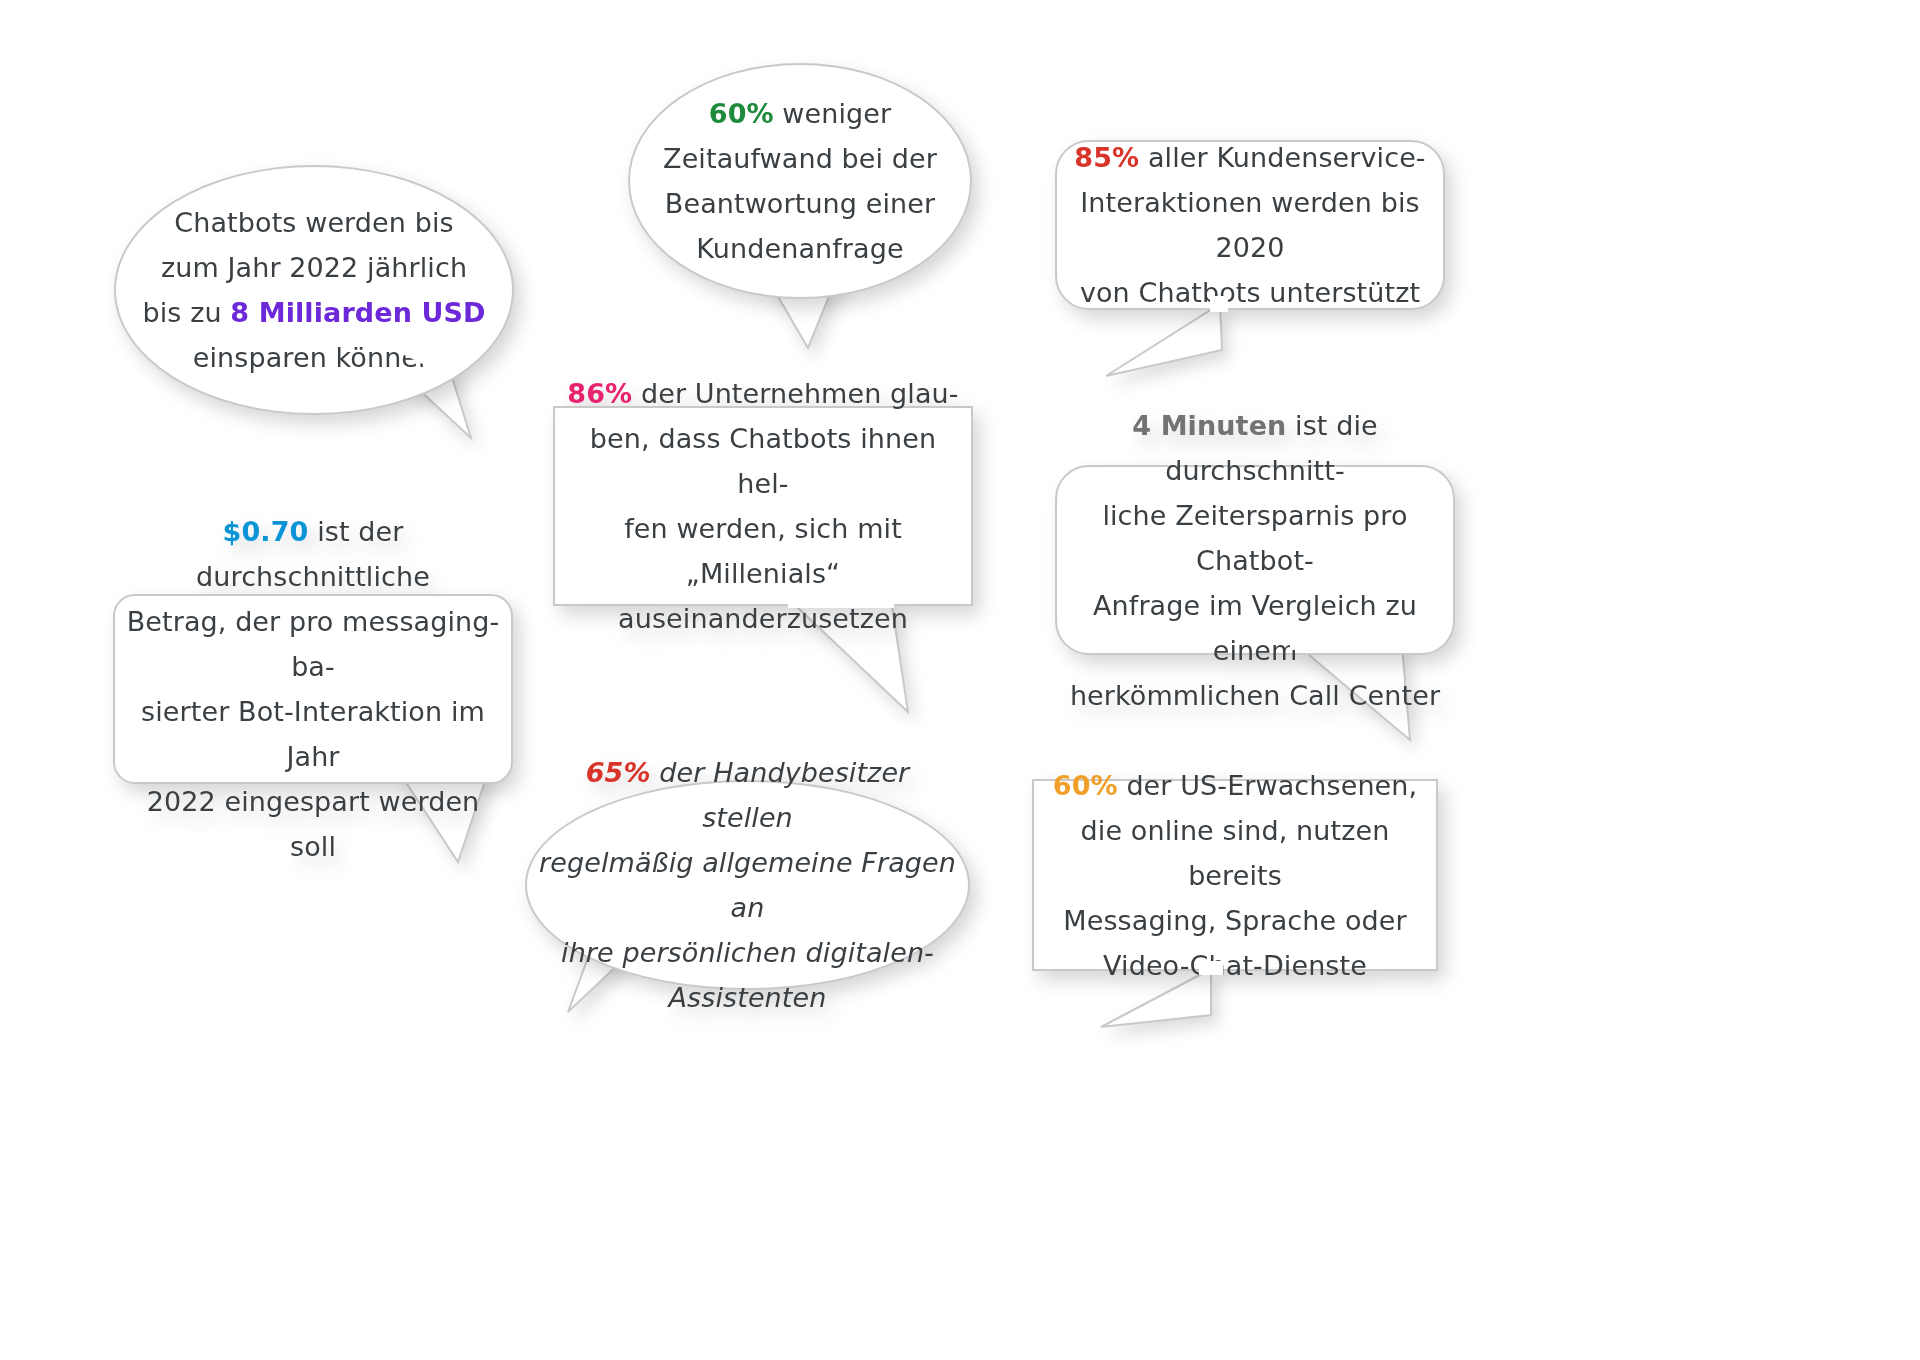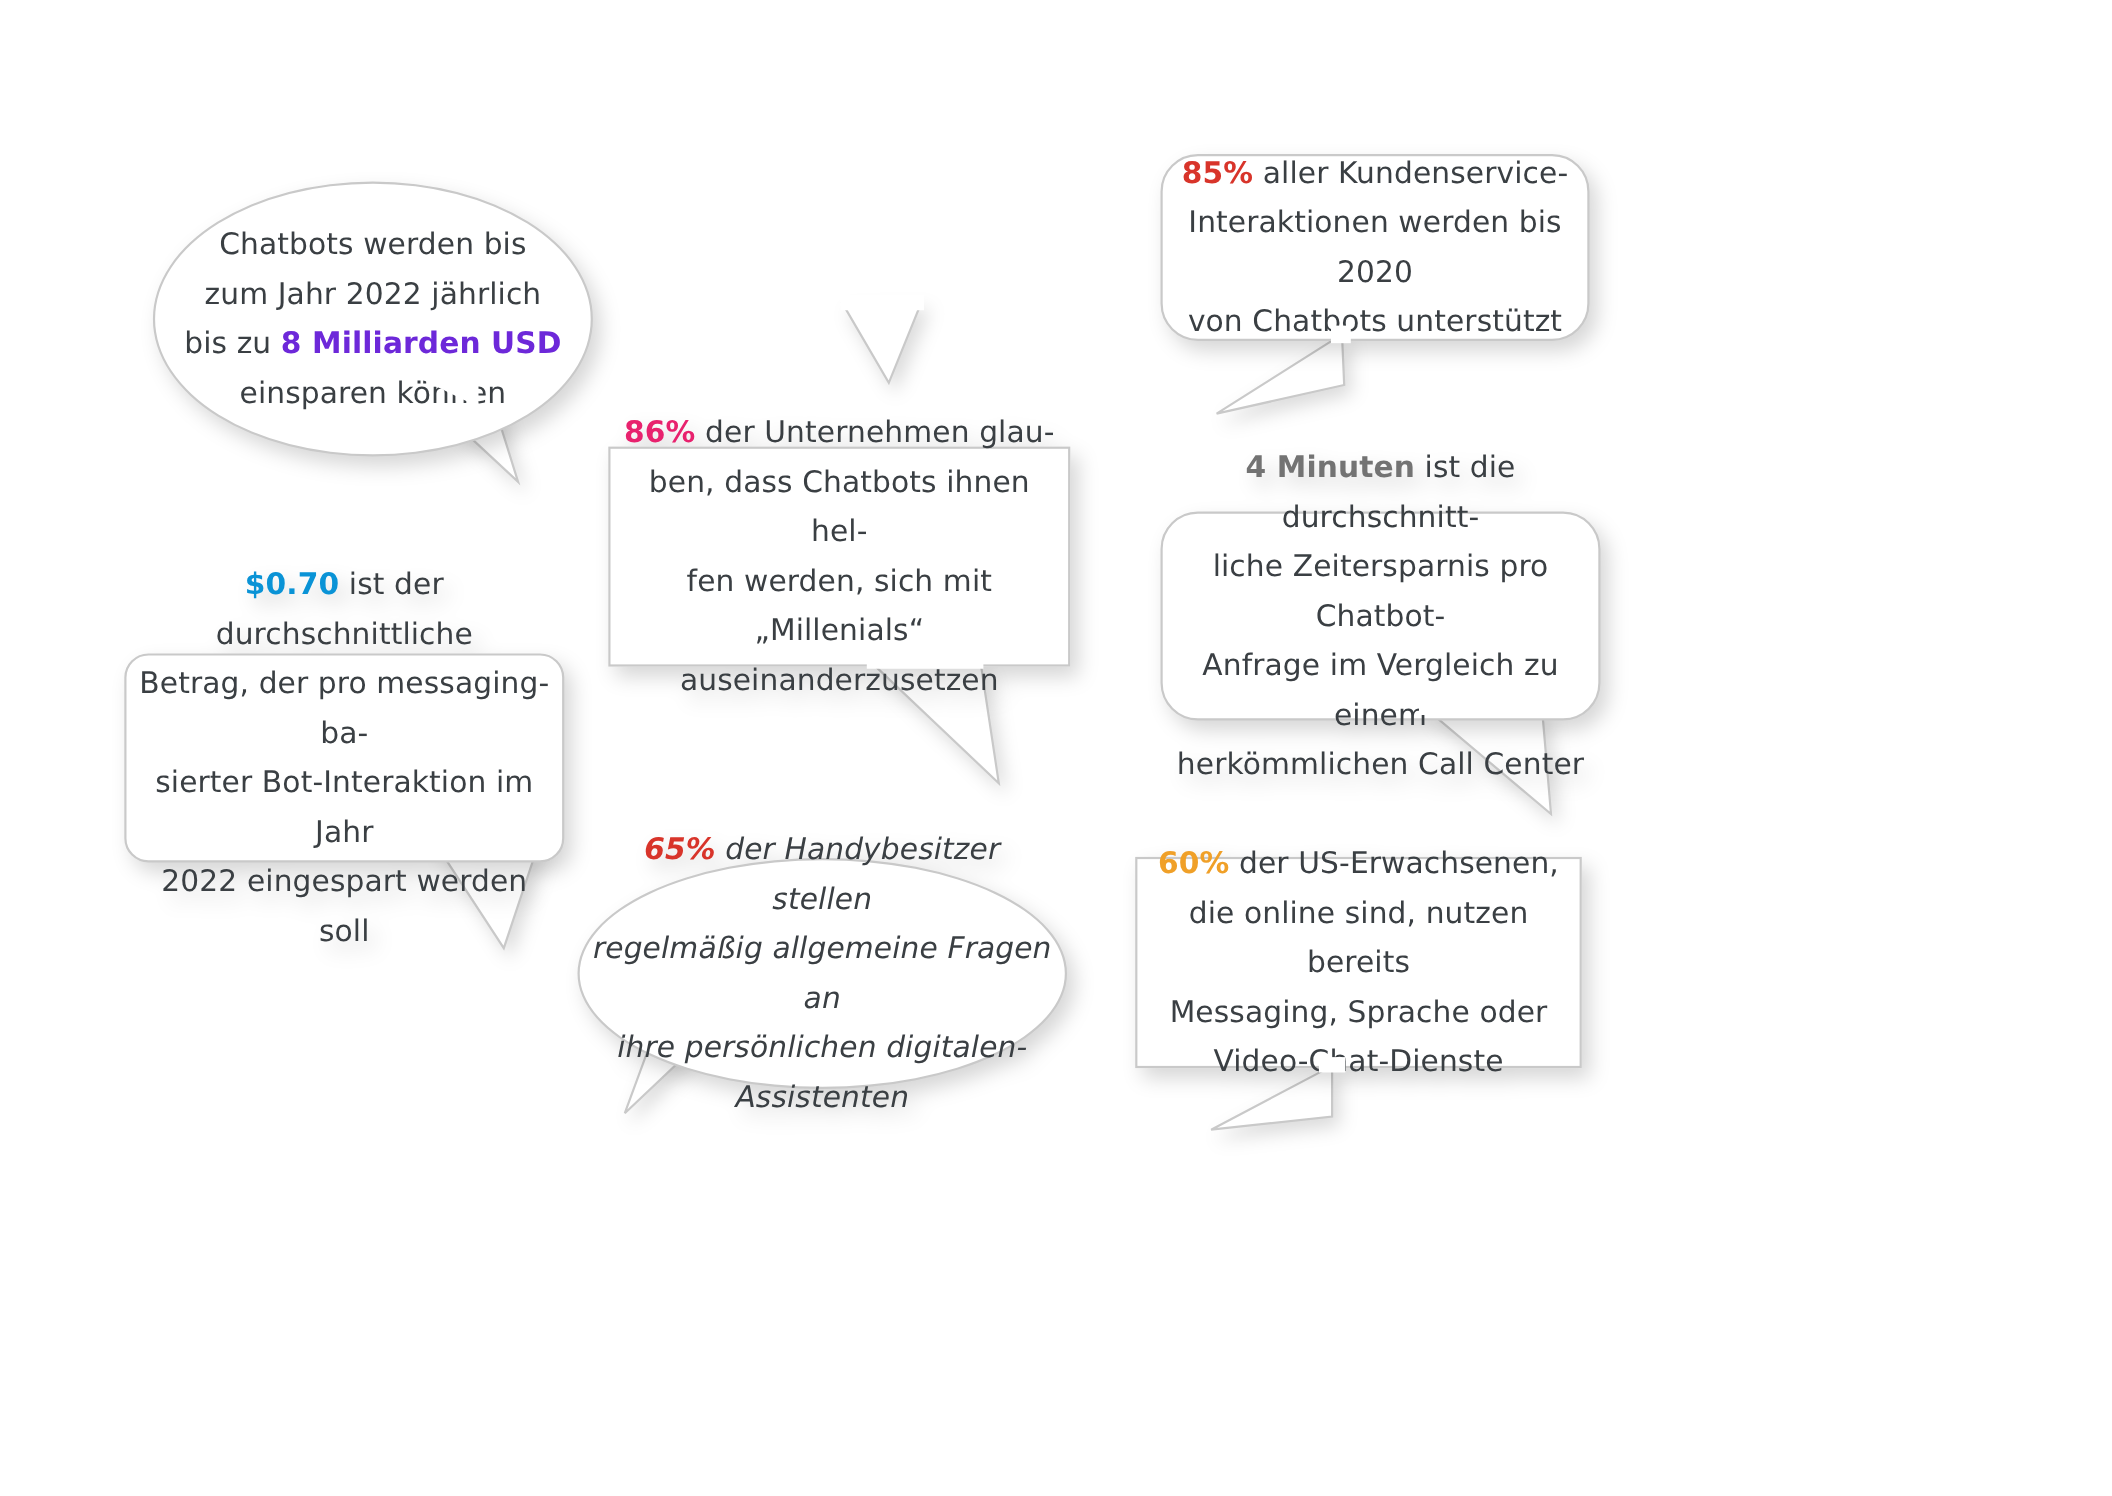--- a/index.html
+++ b/index.html
@@ -57,39 +57,47 @@
 </head>
 <body>
 
 <div id="stage">
 
   <div class="tail tailshadow" style="left:355px; top:330px; width:140px; height:120px;">
     <svg width="140" height="120" viewBox="0 0 140 120">
       <path class="tfill" d="M 4 4 L 116 108 L 86 12 Z"></path>
     </svg>
   </div>
-  <div class="bubble ellipse" style="left:139px; top:165px; width:400px; height:250px;">
+  <div class="bubble ellipse" style="left:114px; top:165px; width:400px; height:250px;">
     <div class="btext">
       <span>Chatbots werden bis</span><br>
       <span>zum Jahr 2022 jährlich</span><br>
       <span>bis zu </span><span class="hl" style="color:#6d28d9">8 Milliarden USD</span><br>
       <span>einsparen können</span>
     </div>
   </div>
   <div class="tail" style="left:355px; top:330px; width:140px; height:120px;">
     <svg width="140" height="120" viewBox="0 0 140 120">
       <path class="tmask" d="M 2 2 L 80 2 L 80 40 Z"></path>
     </svg>
   </div>
 
   <div class="tail tailshadow" style="left:760px; top:270px; width:110px; height:90px;">
     <svg width="110" height="90" viewBox="0 0 110 90">
       <path class="tfill" d="M 6 6 L 48 78 L 78 4 Z"></path>
     </svg>
   </div>
+  <div class="bubble ellipse" style="left:628px; top:63px; width:344px; height:236px;">
+    <div class="btext">
+      <span class="hl" style="color:#1d8a3c">60%</span><span> weniger</span><br>
+      <span>Zeitaufwand bei der</span><br>
+      <span>Beantwortung einer</span><br>
+      <span>Kundenanfrage</span>
+    </div>
+  </div>
   <div class="tail" style="left:760px; top:268px; width:110px; height:90px;">
     <svg width="110" height="90" viewBox="0 0 110 90">
       <path class="tmask" d="M 4 0 L 80 0 L 80 14 L 4 14 Z"></path>
     </svg>
   </div>
 
   <div class="tail tailshadow" style="left:1100px; top:300px; width:130px; height:90px;">
     <svg width="130" height="90" viewBox="0 0 130 90">
       <path class="tfill" d="M 120 4 L 6 76 L 122 50 Z"></path>
     </svg>

